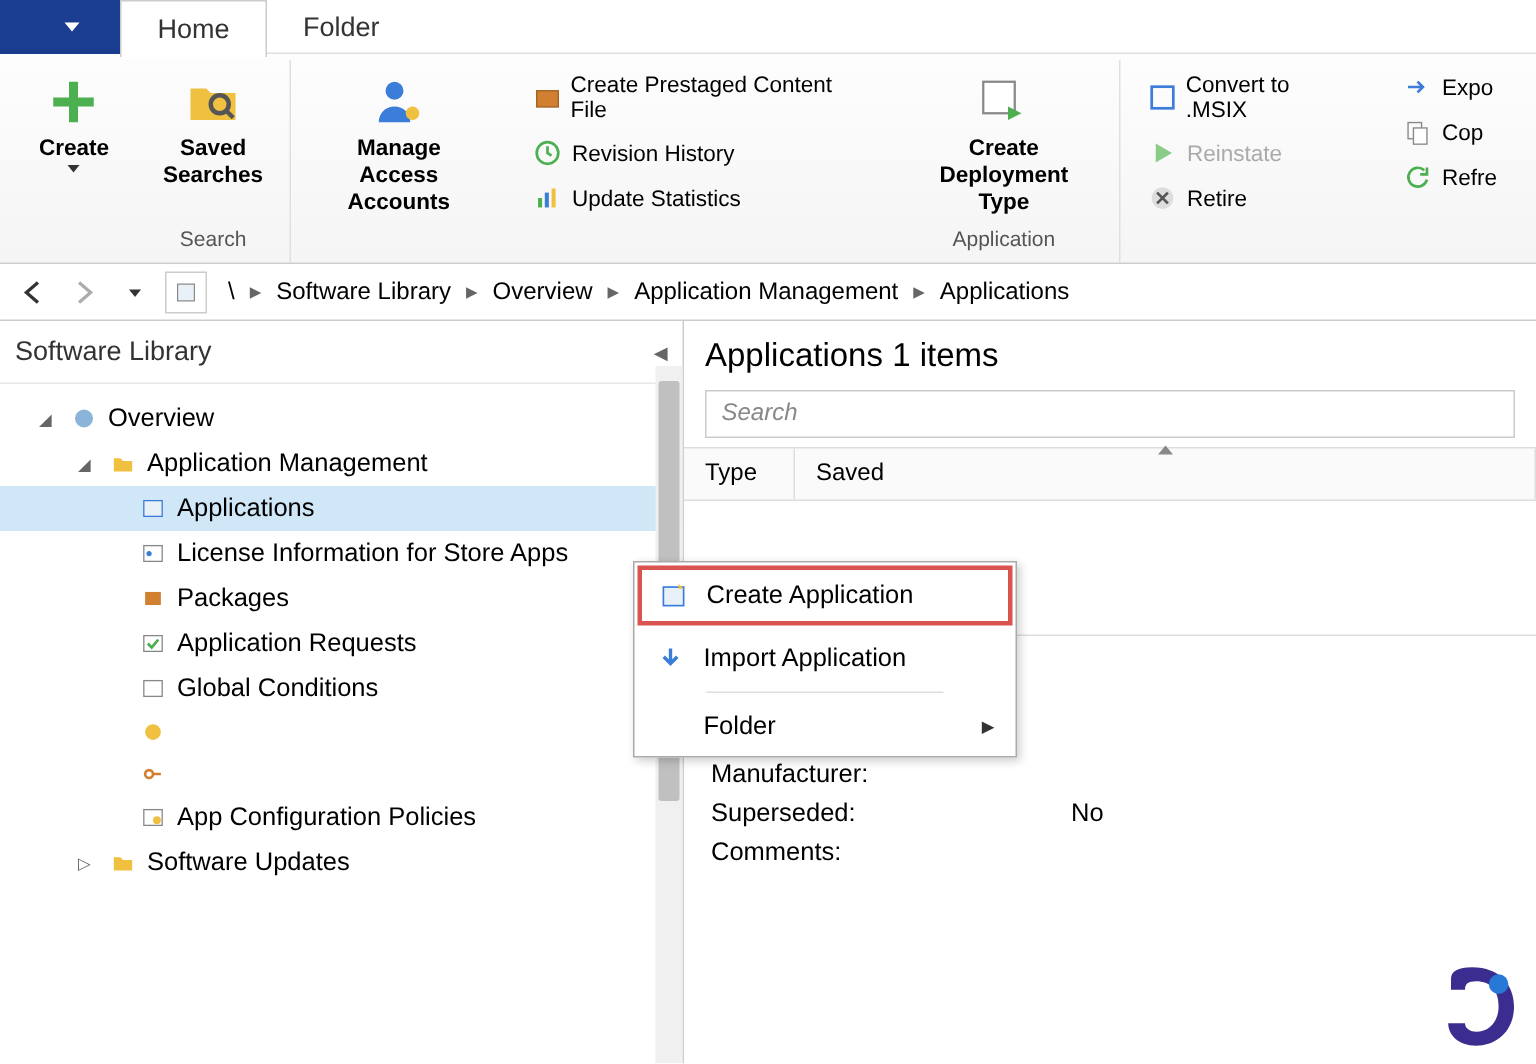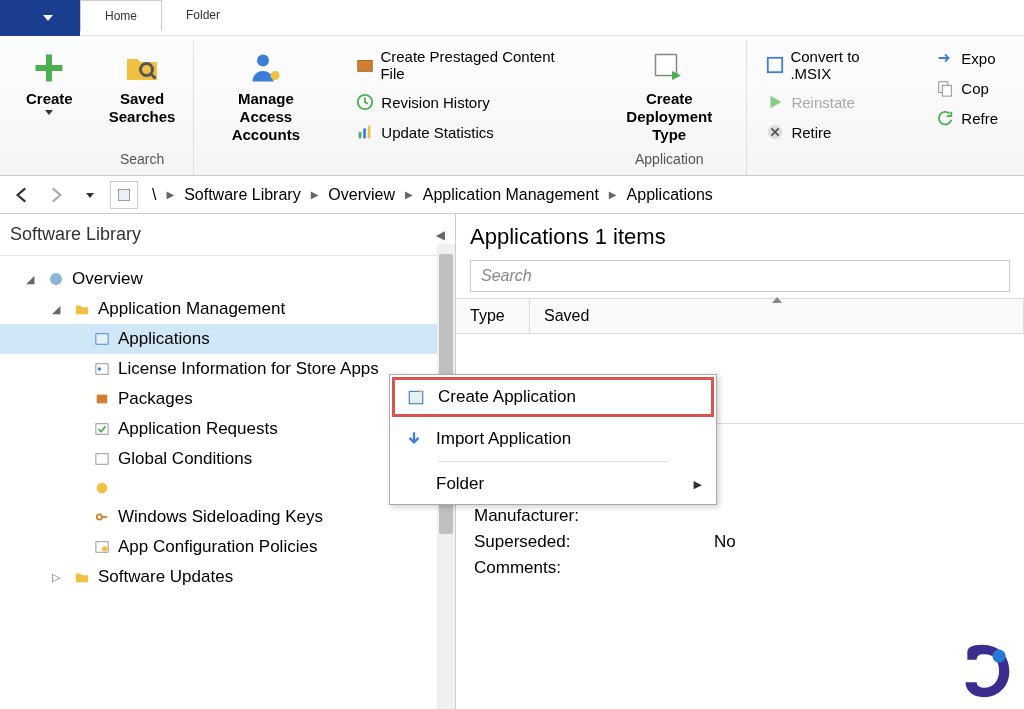--- a/index.html
+++ b/index.html
@@ -2,21 +2,21 @@
 <html><head>
 <meta charset="utf-8">
 <style>
 * { margin: 0; padding: 0; box-sizing: border-box; font-family: "Segoe UI", Tahoma, sans-serif; }
 body { background: #fff; width: 1024px; height: 709px; overflow: hidden; position: relative; }
 
 
 .titlebar { height: 36px; background: #fff; border-bottom: 1px solid #e0e0e0; display: flex; align-items: flex-start; }
 .qat { width: 80px; height: 36px; background: #1a3d8f; display: flex; align-items: center; justify-content: center; }
 .qat-dropdown { width: 0; height: 0; border-left: 5px solid transparent; border-right: 5px solid transparent; border-top: 6px solid #fff; margin-left: 15px; }
-.tab { padding: 8px 24px; font-size: 12px; color: #333; cursor: pointer; }
+.tab { padding: 8px 24px; font-size: 18px; color: #333; cursor: pointer; }
 .tab.active { background: #fff; border-top: 1px solid #ccc; border-left: 1px solid #ccc; border-right: 1px solid #ccc; }
 
 
 .ribbon { height: 140px; background: linear-gradient(#fdfdfd, #f5f5f5); border-bottom: 1px solid #ccc; display: flex; padding: 4px 8px 0 8px; }
 .ribbon-group { display: flex; flex-direction: column; align-items: center; justify-content: space-between; padding: 4px 10px; border-right: 1px solid #e0e0e0; height: 100%; }
 .ribbon-group-label { font-size: 14px; color: #555; padding-bottom: 4px; }
 .big-btn { display: flex; flex-direction: column; align-items: center; padding: 4px 8px; cursor: pointer; font-weight: bold; }
 .big-btn .icon { width: 40px; height: 40px; display: flex; align-items: center; justify-content: center; }
 .big-btn span { font-size: 15px; text-align: center; line-height: 1.2; margin-top: 2px; }
 .dropdown-arrow { width: 0; height: 0; border-left: 4px solid transparent; border-right: 4px solid transparent; border-top: 5px solid #333; margin-top: 2px; }
@@ -51,21 +51,21 @@
 .content-header { padding: 10px 14px; font-size: 22px; }
 .search-box { margin: 0 14px 6px 14px; border: 1px solid #ccc; padding: 6px 10px; font-size: 16px; color: #888; font-style: italic; }
 .grid-header { display: flex; border-top: 1px solid #ddd; border-bottom: 1px solid #ddd; background: #fafafa; font-size: 16px; }
 .grid-col { padding: 8px 14px; border-right: 1px solid #ddd; }
 .grid-col.icon-col { width: 74px; }
 .grid-col.name-col { flex: 1; position: relative; }
 .sort-indicator { position: absolute; left: 50%; top: -2px; transform: translateX(-50%); width: 0; height: 0; border-left: 5px solid transparent; border-right: 5px solid transparent; border-bottom: 6px solid #888; }
 .grid-body { height: 90px; border-bottom: 1px solid #ddd; }
 
 
-.context-menu { position: absolute; left: 389px; top: 374px; width: 328px; background: #fff; border: 1px solid #aaa; box-shadow: 2px 2px 6px rgba(0,0,0,0.2); z-index: 100; }
+.context-menu { position: absolute; left: 422px; top: 374px; width: 256px; background: #fff; border: 1px solid #aaa; box-shadow: 2px 2px 6px rgba(0,0,0,0.2); z-index: 100; }
 .cm-item { display: flex; align-items: center; padding: 10px 14px; font-size: 17px; cursor: pointer; gap: 12px; }
 .cm-item .cm-icon { width: 20px; height: 20px; display: flex; align-items: center; justify-content: center; }
 .cm-item.highlighted { border: 3px solid #d9534f; margin: 2px; padding: 7px 11px; }
 .cm-sep { height: 1px; background: #ddd; margin: 2px 48px 2px 48px; }
 .cm-arrow { margin-left: auto; font-size: 11px; color: #333; }
 
 
 .props-panel { padding: 18px 18px; font-size: 17px; }
 .props-title { margin-bottom: 18px; }
 .prop-row { display: flex; margin-bottom: 6px; }
@@ -352,21 +352,20 @@
           </span>
       </div>
       <div class="tree-item indent-3">
         <span class="expander"></span>
         <span class="ticon">
             <svg viewBox="0 0 16 16" width="16" height="14">
               <circle cx="5" cy="8" r="3" fill="none" stroke="#d08030" stroke-width="2"></circle>
               <line x1="8" y1="8" x2="14" y2="8" stroke="#d08030" stroke-width="2"></line>
             </svg>
           </span>
-        <span>Windows Sideloading Keys</span>
       </div>
       <div class="tree-item indent-3">
         <span class="expander"></span>
         <span class="ticon">
             <svg viewBox="0 0 16 16" width="16" height="14">
               <rect x="1" y="2" width="14" height="12" fill="#fff" stroke="#888"></rect>
               <circle cx="11" cy="10" r="3" fill="#f0c040"></circle>
             </svg>
           </span>
         <span>App Configuration Policies</span>

